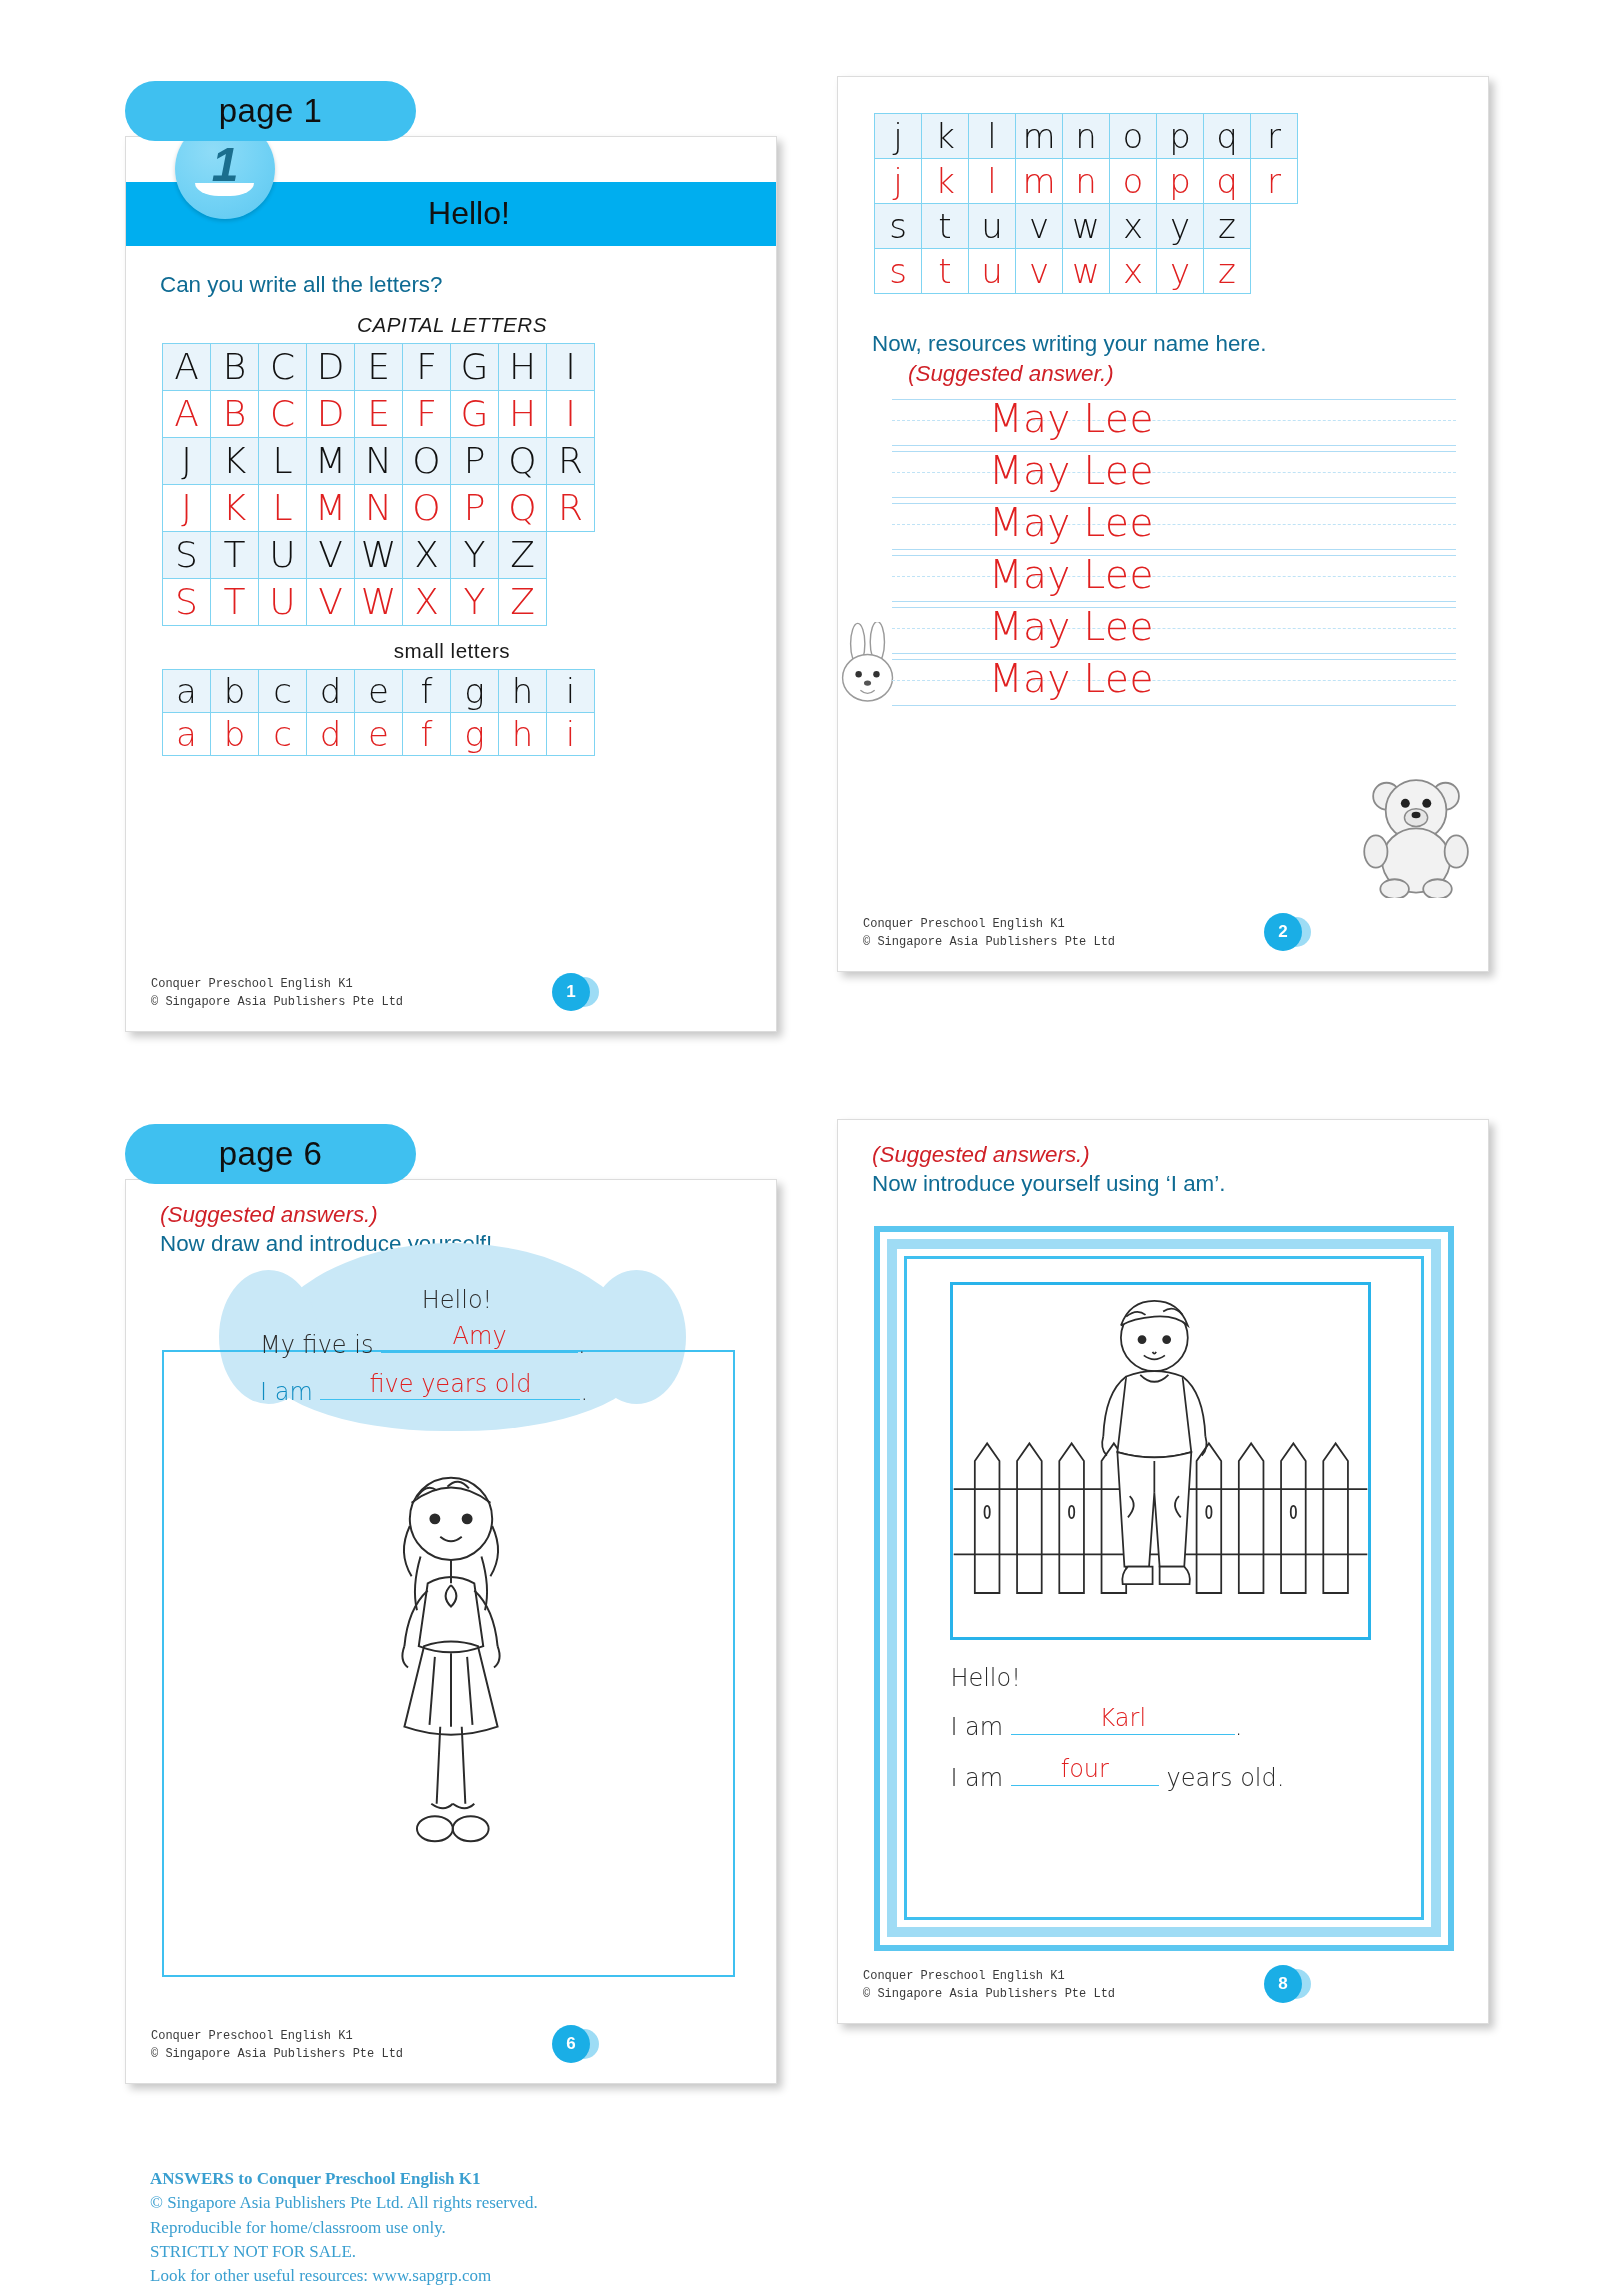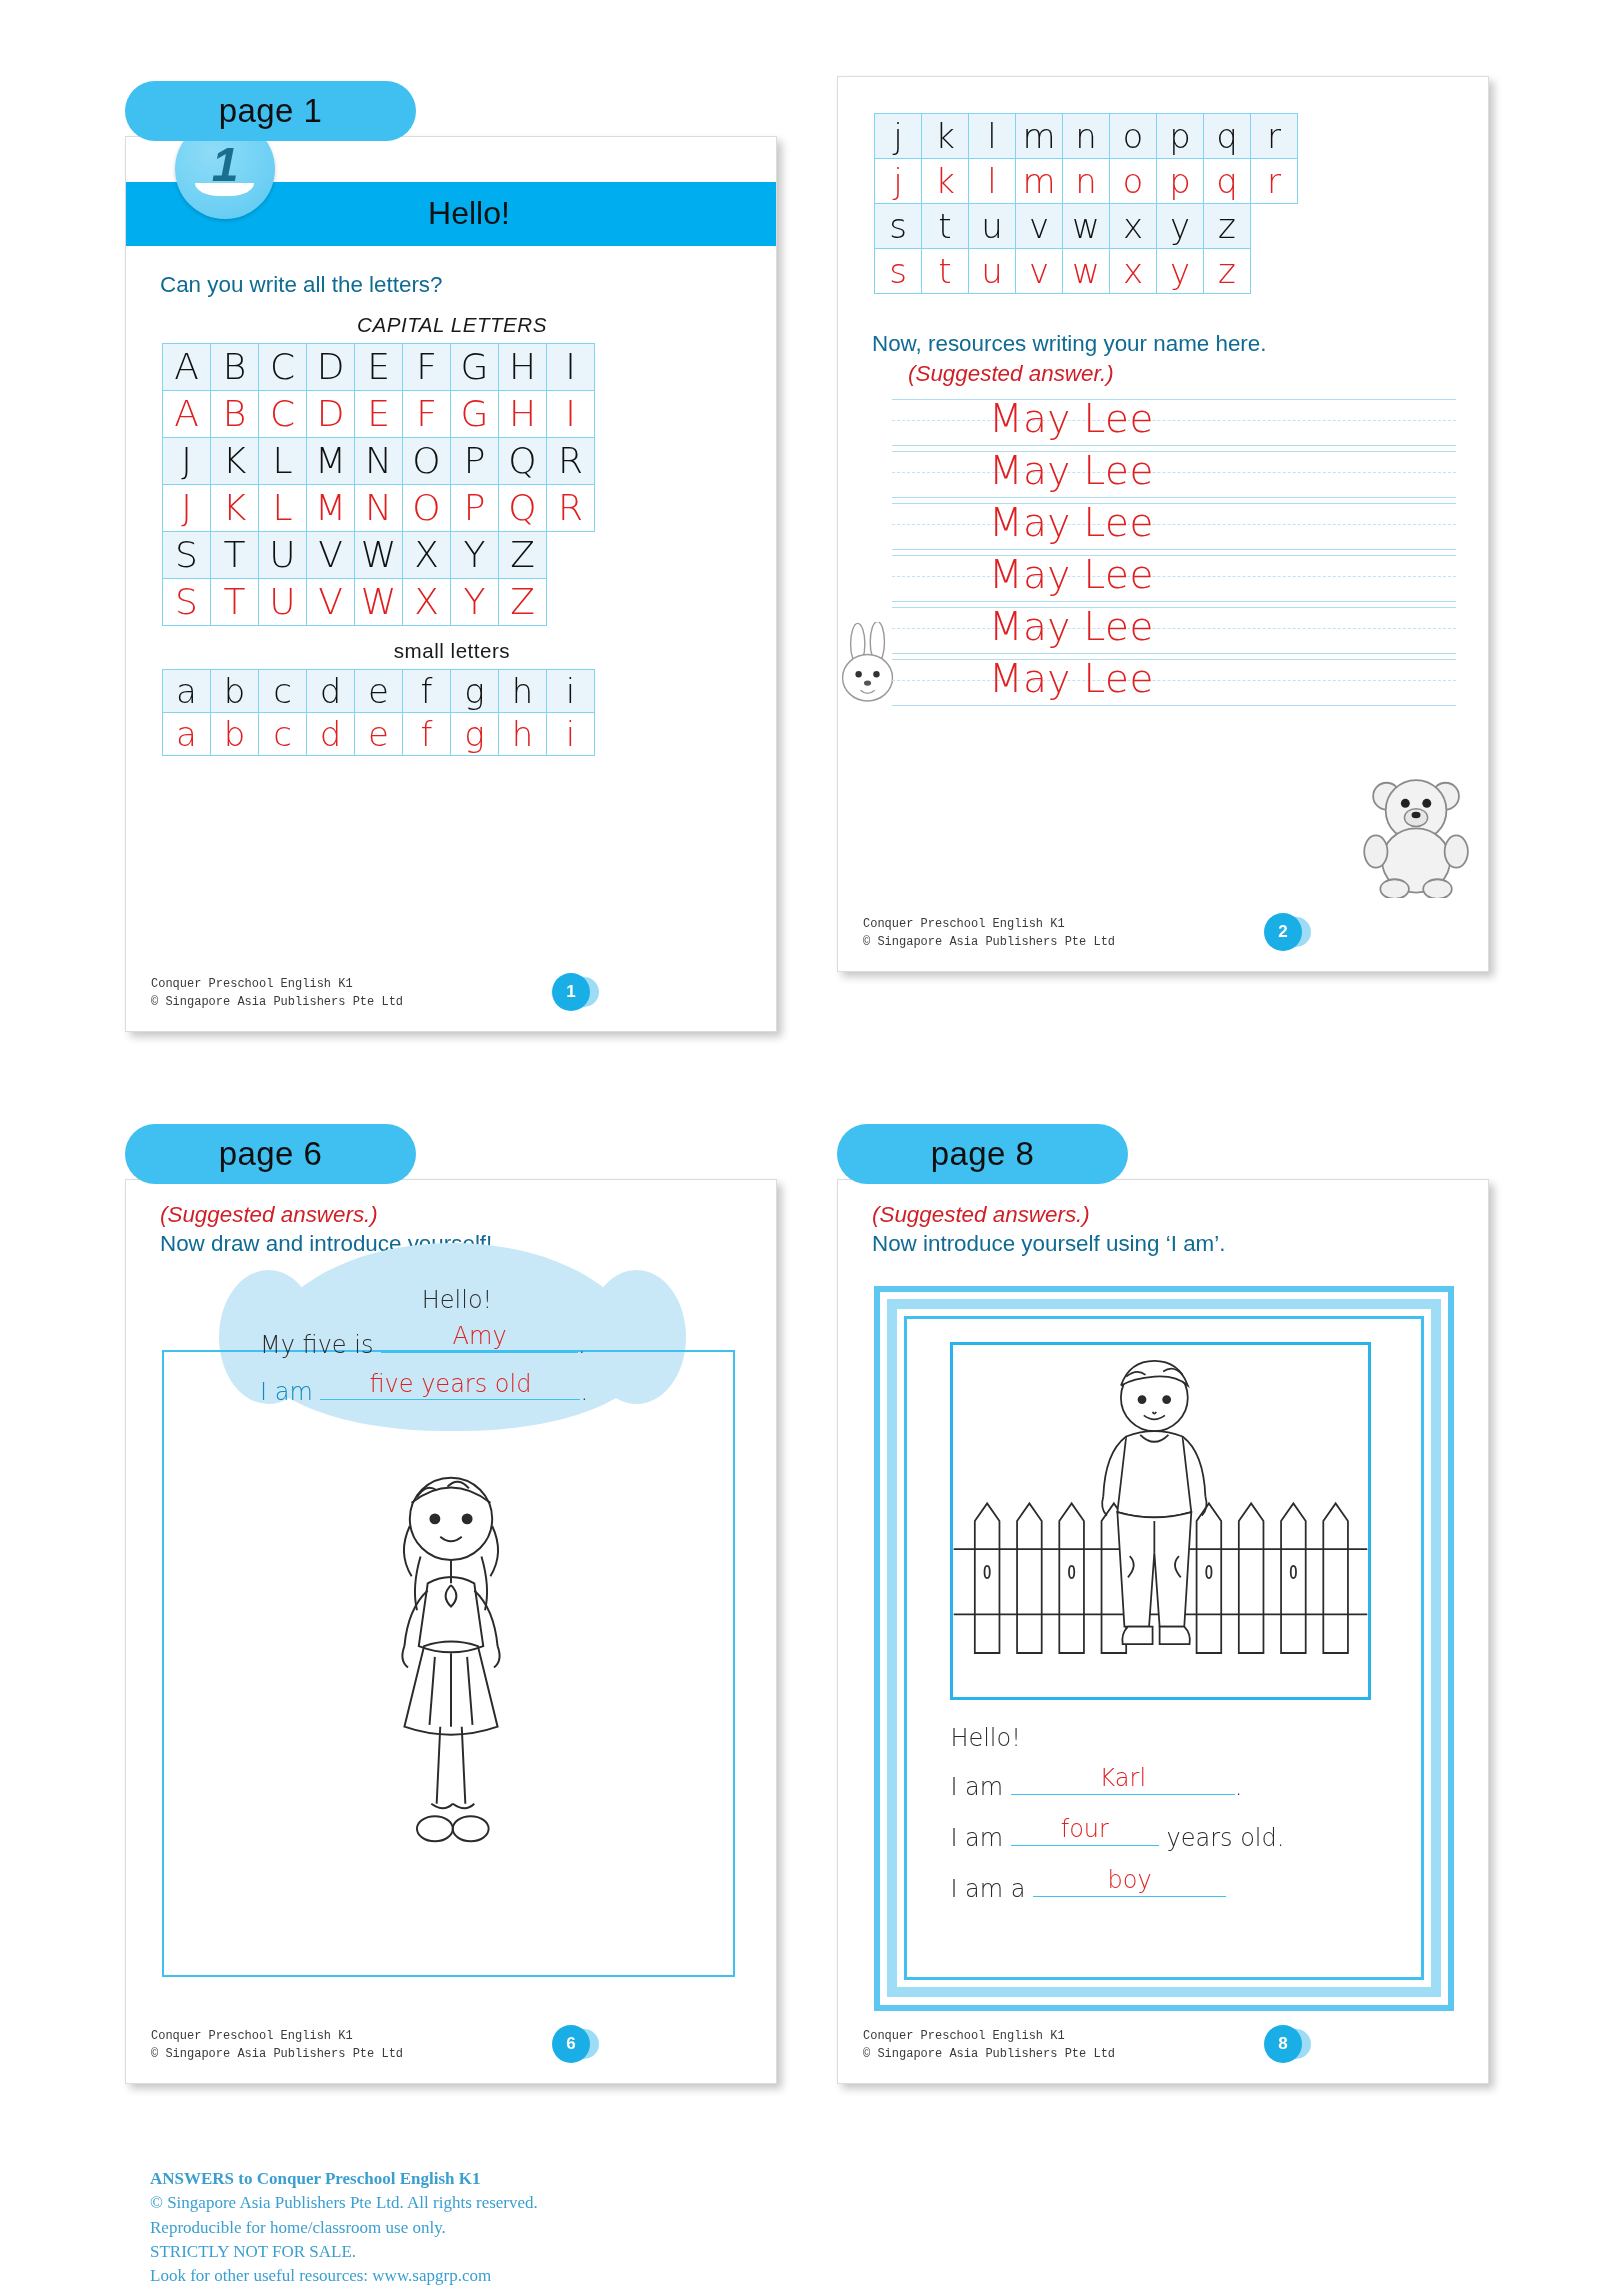--- a/index.html
+++ b/index.html
@@ -665,23 +665,20 @@
         </div>
         <div class="pagenum-badge">
           <span class="back"></span>
           <span class="front">6</span>
         </div>
       </div>
     </div>
   </div>
 
   <div class="sheet-slot slot-p8">
-    <div class="page-tab">
-      <span>page 8</span>
-    </div>
 
     <div class="sheet tall">
       <div style="position:absolute; left:34px; top:21.5px;" class="sugg">(Suggested answers.)</div>
       <div style="position:absolute; left:34px; top:50px;" class="q-text">Now introduce yourself using ‘I am’.</div>
 
       <div class="deco-frame-outer">
         <div class="deco-frame-inner">
           <div class="deco-frame-core">
 
             <div class="photo-box">
@@ -737,26 +734,20 @@
               </div>
 
               <div class="row">
                 <span>I am</span>
                 <span class="fill-line" style="width:148px; height:27px;">
                   <span class="ans">four</span>
                 </span>
                 <span>years old.</span>
               </div>
 
-              <div class="row">
-                <span>I am a</span>
-                <span class="fill-line" style="width:193px; height:27px;">
-                  <span class="ans">boy</span>
-                </span><span></span>
-              </div>
             </div>
 
           </div>
         </div>
       </div>
 
       <div class="sheet-footer">
         <div class="sheet-credit">
           <div>Conquer Preschool English K1</div>
           <div>© Singapore Asia Publishers Pte Ltd</div>

